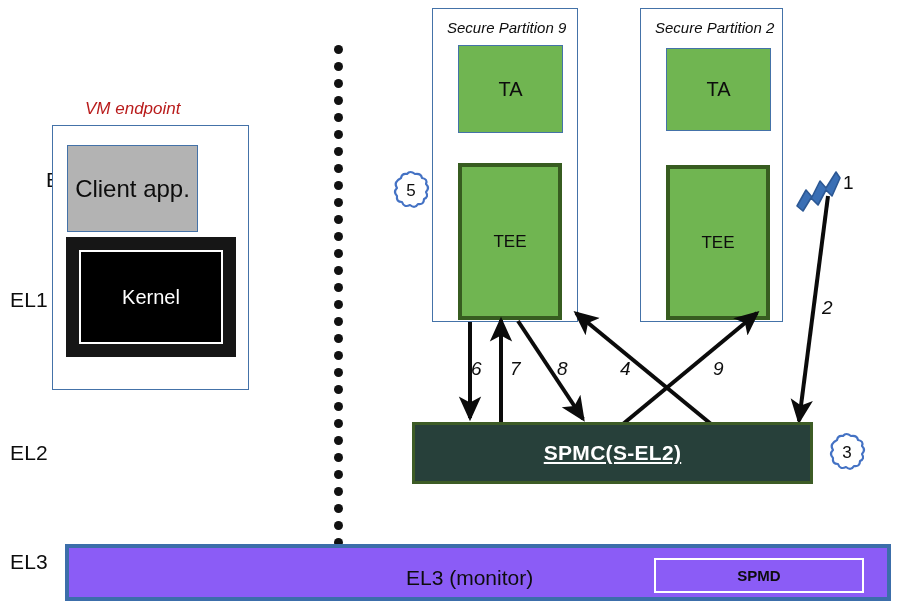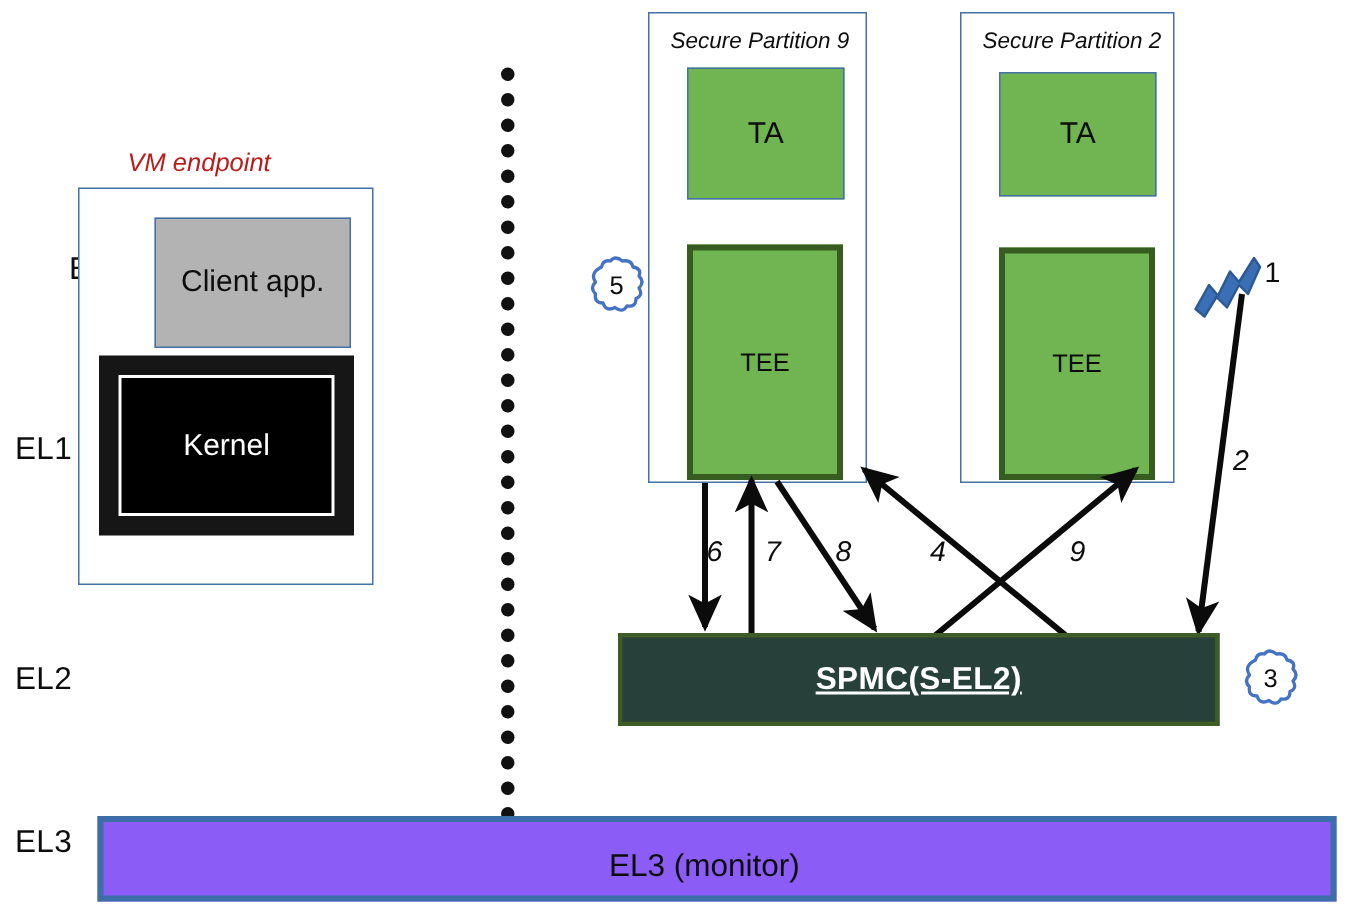--- a/index.html
+++ b/index.html
@@ -34,21 +34,21 @@
   .vm-box{
     border:1.5px solid #4472a8;
     background:#ffffff;
     box-sizing:border-box;
   }
   .client-app{
     background:#b3b3b3;
     border:1.5px solid #4472a8;
     box-sizing:border-box;
     display:flex;align-items:center;justify-content:center;
-    font-size:20px;color:#0d0d0d;margin-left:36px;
+    font-size:24px;color:#0d0d0d;
   }
   .kernel-outer{
     background:#161616;
     box-sizing:border-box;
     display:flex;align-items:center;justify-content:center;
   }
   .kernel-inner{
     background:#000000;
     border:2px solid #ffffff;
     box-sizing:border-box;
@@ -271,15 +271,16 @@
     <svg width="46" height="46" viewBox="0 0 46 46">
       <path d="M13,10 Q14,5 19,6 Q22,2 27,6 Q33,5 34,10 Q40,11 38,16
                Q42,20 38,24 Q41,29 36,31 Q36,37 30,36 Q27,41 22,37
                Q16,40 14,34 Q8,34 9,28 Q5,24 9,20 Q5,14 13,10 Z" fill="#ffffff" stroke="#4472c4" stroke-width="2.2" stroke-linejoin="round"></path>
     </svg>
     <div class="cnum">3</div>
   </div>
 
   <div class="abs el3-bar" style="left:65px;top:544px;width:826px;height:57px;">
     <div class="el3-text">EL3 (monitor)</div>
+    <div class="spmd-box">SPMD</div>
   </div>
 
 </div>
 
 </body></html>

